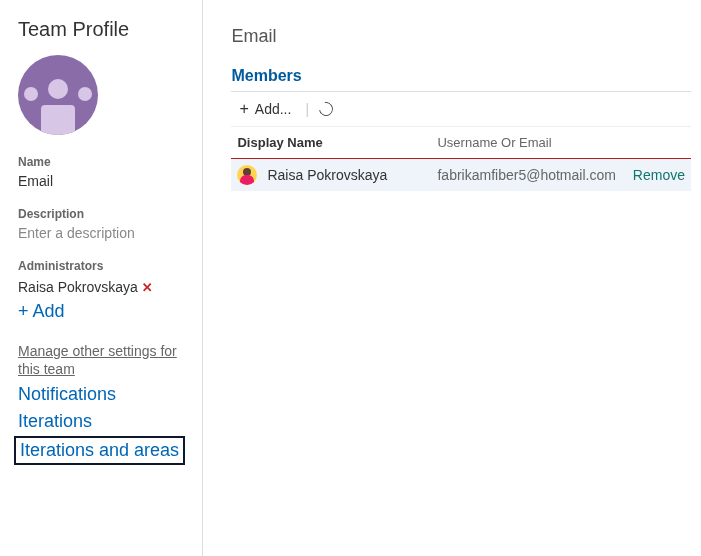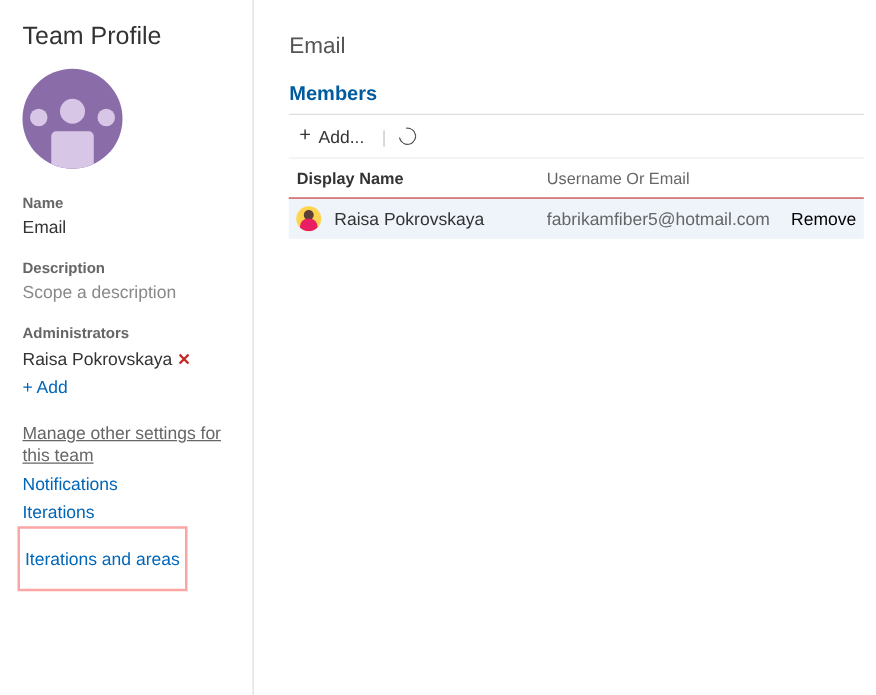--- a/index.html
+++ b/index.html
@@ -93,34 +93,34 @@
     }
     .remove-x {
       color: #c62828;
       font-weight: bold;
       cursor: pointer;
       font-size: 13px;
     }
     .link {
       color: #0066b8;
       cursor: pointer;
-      font-size: 14px;
+      font-size: 18px;
       margin-top: 6px;
       display: block;
     }
     .settings-heading {
       color: #666;
       margin-top: 20px;
       margin-bottom: 6px;
       line-height: 1.3;
       text-decoration: underline;
     }
     .highlight-box {
-      border: 2px solid #fca5a5;
-      padding: 16px 4px;
+      border: 2px solid #0f172a;
+      padding: 2px 4px;
       display: inline-block;
       margin-top: 4px;
       margin-left: -4px;
     }
     .main {
       flex: 1;
       padding: 26px 10px 20px 28px;
     }
     .main h2 {
       font-size: 18px;
@@ -199,21 +199,21 @@
       position: absolute; top: 3px;
     }
     .user-avatar::after {
       content: "";
       width: 14px; height: 10px;
       background: #e91e63;
       position: absolute; bottom: 0;
       border-radius: 6px 6px 0 0;
     }
     .remove-link {
-      color: #000000;
+      color: #0f766e;
       cursor: pointer;
       padding-left: 17px;
     }
   </style>
 </head>
 <body>
 
 <aside class="sidebar">
   <h1>Team Profile</h1>
 
@@ -223,21 +223,21 @@
       <div class="head"></div>
       <div class="head-s2"></div>
       <div class="body"></div>
     </div>
   </div>
 
   <div class="field-label">Name</div>
   <div class="field-value">Email</div>
 
   <div class="field-label">Description</div>
-  <div class="field-value placeholder-text">Scope a description</div>
+  <div class="field-value placeholder-text">Enter a description</div>
 
   <div class="field-label">Administrators</div>
   <div class="admin-row">
     <span>Raisa Pokrovskaya</span>
     <span class="remove-x">✕</span>
   </div>
   <span class="link">+ Add</span>
 
   <div class="settings-heading">Manage other settings for this team</div>
   <span class="link">Notifications</span>

